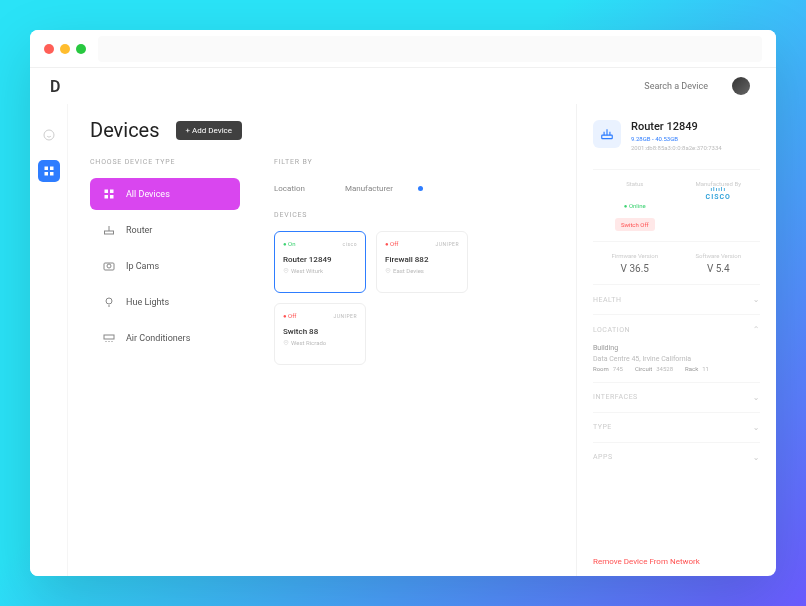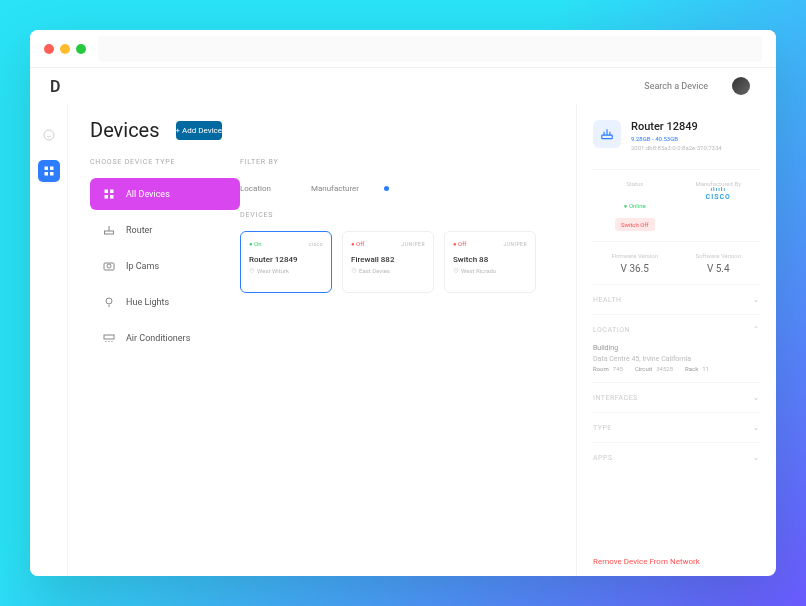--- a/index.html
+++ b/index.html
@@ -17,22 +17,22 @@
 .avatar{width:18px;height:18px;border-radius:50%;background:linear-gradient(135deg,#333,#666)}
 .body{flex:1;display:flex;overflow:hidden}
 .rail{width:38px;background:#fff;border-right:1px solid #f5f5f5;display:flex;flex-direction:column;align-items:center;padding-top:20px;gap:14px}
 .rail-item{width:22px;height:22px;border-radius:5px;display:flex;align-items:center;justify-content:center;cursor:pointer}
 .rail-item.active{background:#2e7dff}
 .rail-icon svg{width:12px;height:12px}
 .main{flex:1;display:flex;overflow:hidden}
 .left{flex:1;padding:0 18px 0 22px;overflow:auto}
 .pagehead{display:flex;align-items:center;gap:16px;padding:14px 0 16px}
 .pagetitle{font-size:20px;font-weight:400;color:#222}
-.addbtn{background:#0369a1;color:#fff;border:none;border-radius:4px;padding:5px 0;font-size:8px;cursor:pointer}
-.cols{display:flex;gap:0}
+.addbtn{background:#404040;color:#fff;border:none;border-radius:4px;padding:5px 10px;font-size:8px;cursor:pointer}
+.cols{display:flex;gap:34px}
 .typecol{width:150px}
 .lbl{font-size:7px;letter-spacing:.8px;color:#aaa;text-transform:uppercase;margin-bottom:12px}
 .typelist{display:flex;flex-direction:column;gap:4px}
 .typeitem{display:flex;align-items:center;gap:10px;padding:10px 12px;border-radius:6px;cursor:pointer;font-size:9px;color:#555}
 .typeitem.active{background:#d946ef;color:#fff}
 .typeicon{width:14px;display:flex;justify-content:center;opacity:.7}
 .typeitem.active .typeicon{opacity:1}
 .devcol{flex:1}
 .filterrow{display:flex;gap:40px;font-size:8px;color:#888;padding:6px 0 18px}
 .filteritem{cursor:pointer;position:relative}
@@ -57,21 +57,21 @@
 .pill-on{display:inline-block;font-size:6px;color:#3dd272}
 .pill-on::before{content:'● '}
 .pill-switch{display:inline-block;background:#ffe8e8;color:#ff5252;font-size:6px;padding:3px 6px;border-radius:3px;margin-top:4px}
 .cisco{font-size:7px;color:#2a9fd8;font-weight:600;letter-spacing:1px;position:relative}
 .cisco::before{content:'ılıılı';position:absolute;top:-8px;left:50%;transform:translateX(-50%);font-size:6px}
 .vergrid{display:flex;margin-top:12px}
 .verc{flex:1;text-align:center}
 .verl{font-size:6px;color:#ccc;margin-bottom:4px}
 .verv{font-size:10px;color:#666}
 .sect{border-top:1px solid #f5f5f5;margin-top:10px;padding-top:10px}
-.secthead{display:flex;justify-content:space-between;align-items:flex-end;font-size:7px;color:#ccc;letter-spacing:.5px;cursor:pointer}
+.secthead{display:flex;justify-content:space-between;align-items:center;font-size:7px;color:#ccc;letter-spacing:.5px;cursor:pointer}
 .chev{color:#ccc;font-size:8px}
 .locbody{margin-top:10px}
 .locl{font-size:7px;color:#999;margin-bottom:3px}
 .locv{font-size:7px;color:#bbb;line-height:1.4}
 .locrow{display:flex;gap:12px;font-size:6px}
 .loccell .k{color:#999;margin-right:4px}
 .loccell .v{color:#bbb}
 .remove{margin-top:auto;color:#ff5252;font-size:8px;text-align:left;cursor:pointer;padding-top:16px}
 .pin{width:6px;height:6px}
 </style>

